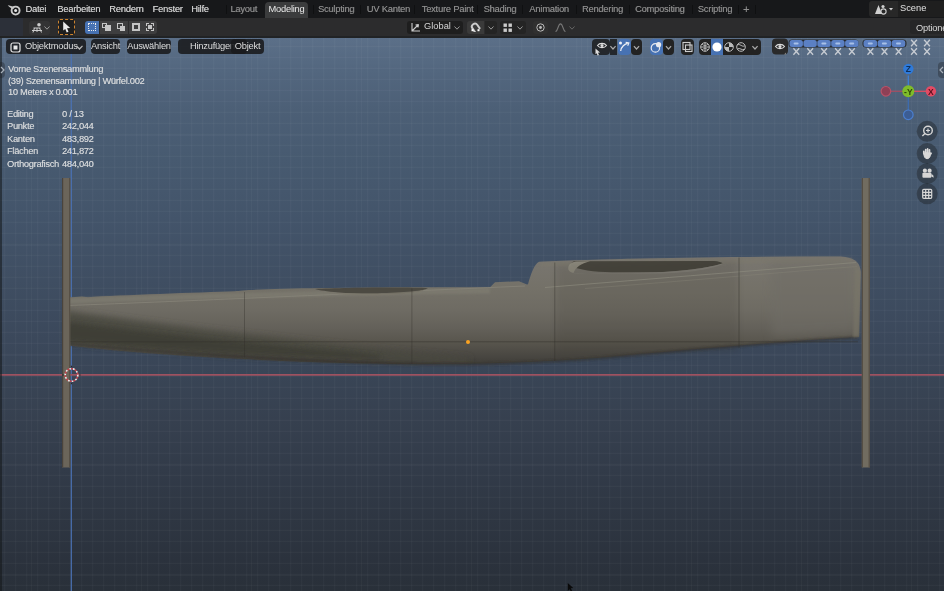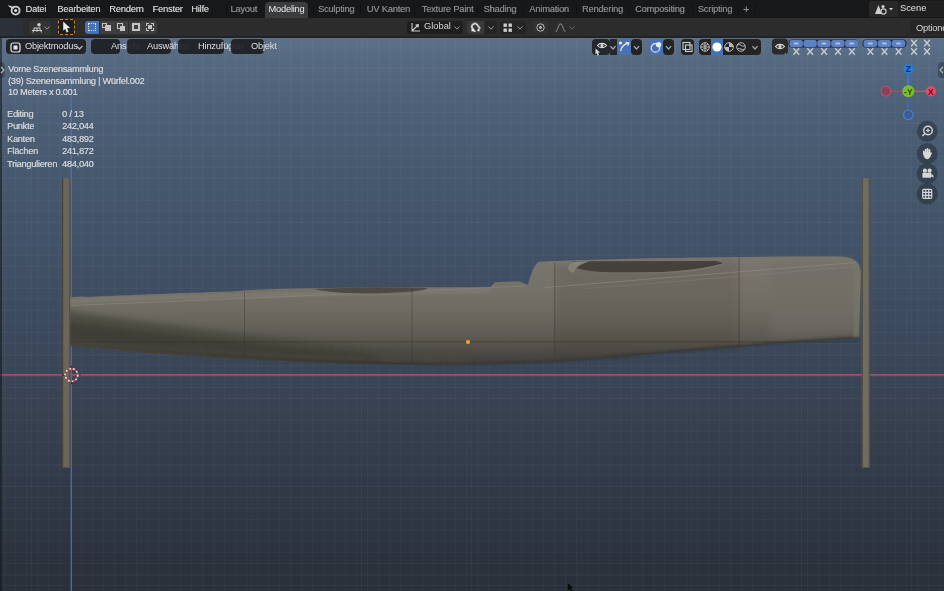--- a/index.html
+++ b/index.html
@@ -13,21 +13,21 @@
   .tmenu { position:absolute; top:4px; font-size:9.3px; letter-spacing:-0.2px; color:#d2d2d2; text-shadow:0.3px 0 0 rgba(210,210,210,0.65); }
   .tab { position:absolute; top:4px; font-size:9.3px; letter-spacing:-0.2px; color:#8f8f8f; text-shadow:0.3px 0 0 rgba(143,143,143,0.6); }
   #tab-active { position:absolute; left:265px; top:2px; width:43px; height:16px; background:#3b3c3d;
      border-radius:4px 4px 0 0; color:#e8e8e8; font-size:9.3px; letter-spacing:-0.2px; text-align:center; line-height:15px; }
   .tabsep { position:absolute; top:5px; width:1px; height:9px; background:#0f1011; }
   
   #row2 { position:absolute; left:0; top:18px; width:944px; height:18px; background:#2c2c2d; z-index:5; font-size:9.3px;margin-left:23px; }
   #row2border { position:absolute; left:0; top:36px; width:944px; height:2px; background:#212325; z-index:5; }
   
   .vbtn { position:absolute; top:39px; height:15px; background:rgba(25,26,28,0.88); border-radius:4px;
-     color:#dedede; font-size:9.3px; letter-spacing:-0.2px; line-height:15px; text-align:center; z-index:4;padding-left:20px; }
+     color:#dedede; font-size:9.3px; letter-spacing:-0.2px; line-height:15px; text-align:center; z-index:4; }
   
   .vtext { position:absolute; color:#d6d8da; font-size:9.2px; letter-spacing:-0.25px; z-index:4; white-space:pre; text-shadow:0.3px 0 0 rgba(214,216,218,0.65); }
 </style>
 </head>
 <body>
 <div id="page">
 
   <svg class="abs" style="left:0;top:0;z-index:1" width="944" height="591" viewBox="0 0 944 591">
     <defs>
       <linearGradient id="bgGrad" x1="0" y1="36" x2="0" y2="591" gradientUnits="userSpaceOnUse">
@@ -301,35 +301,35 @@
       <rect x="1" y="1" width="9" height="9" rx="2" fill="none" stroke="#e8e8e8" stroke-width="1.2"></rect>
       <rect x="3.5" y="3.5" width="4" height="4" fill="#e8e8e8"></rect>
     </svg>
     <span class="abs" style="left:19px;top:0">Objektmodus</span>
     <svg class="abs" style="right:3px;top:5.5px" width="7" height="5" viewBox="0 0 7 5">
         <path d="M0.5,0.8 L3.5,4 L6.5,0.8" fill="none" stroke="#bbb" stroke-width="1.2"></path>
       </svg>
   </div>
   <div class="vbtn" style="left:91px;width:29px">Ansicht</div>
   <div class="vbtn" style="left:127px;width:44px">Auswählen</div>
-  <div class="vbtn" style="left:178px;width:46px">Hinzufügen</div>
+  <div class="vbtn" style="left:178px;width:69px">Hinzufügen</div>
   <div class="vbtn" style="left:231px;width:33px">Objekt</div>
 
   <div class="vtext" style="left:8px;top:63.6px">Vorne Szenensammlung</div>
   <div class="vtext" style="left:8px;top:75.6px">(39) Szenensammlung | Würfel.002</div>
   <div class="vtext" style="left:8px;top:87.4px">10 Meters x 0.001</div>
   <div class="vtext" style="left:7px;top:108.6px">Editing</div>
     <div class="vtext" style="left:62px;top:108.6px">0 / 13</div>
   <div class="vtext" style="left:7px;top:121.1px">Punkte</div>
     <div class="vtext" style="left:62px;top:121.1px">242,044</div>
   <div class="vtext" style="left:7px;top:133.6px">Kanten</div>
     <div class="vtext" style="left:62px;top:133.6px">483,892</div>
   <div class="vtext" style="left:7px;top:146.1px">Flächen</div>
     <div class="vtext" style="left:62px;top:146.1px">241,872</div>
-  <div class="vtext" style="left:7px;top:158.6px">Triangulieren</div>
+  <div class="vtext" style="left:7px;top:158.6px">Orthografisch</div>
     <div class="vtext" style="left:62px;top:158.6px">484,040</div>
 
   <svg class="abs" style="left:590px;top:36px;z-index:4" width="354" height="22" viewBox="0 0 354 22">
     <defs>
       <g id="caret">
           <path d="M-2.6,-1.3 L0,1.5 L2.6,-1.3" fill="none" stroke="#aaa" stroke-width="1.2"></path>
         </g>
       <g id="eyeic">
         <path d="M-4.5,0 C-2.5,-2.8 2.5,-2.8 4.5,0 C2.5,2.8 -2.5,2.8 -4.5,0 Z" fill="none" stroke="#ddd" stroke-width="1.1"></path>
         <circle r="1.5" fill="#ddd"></circle>

